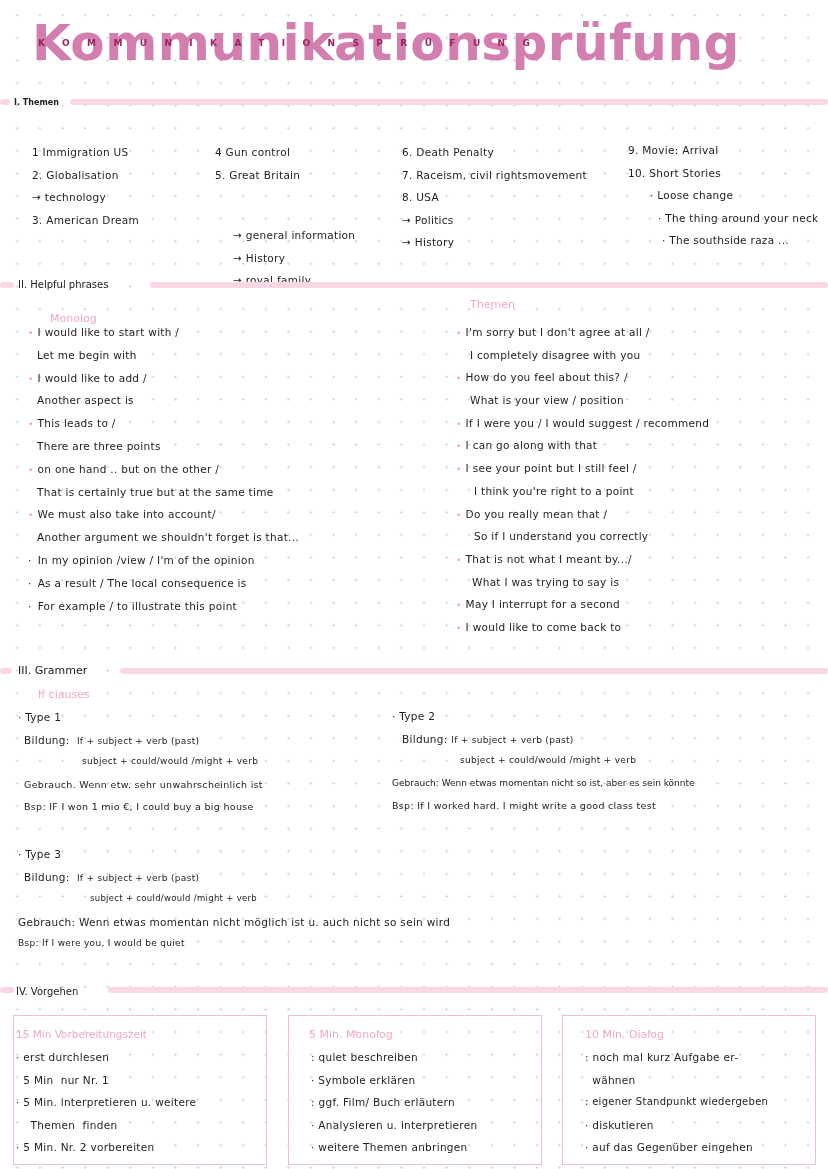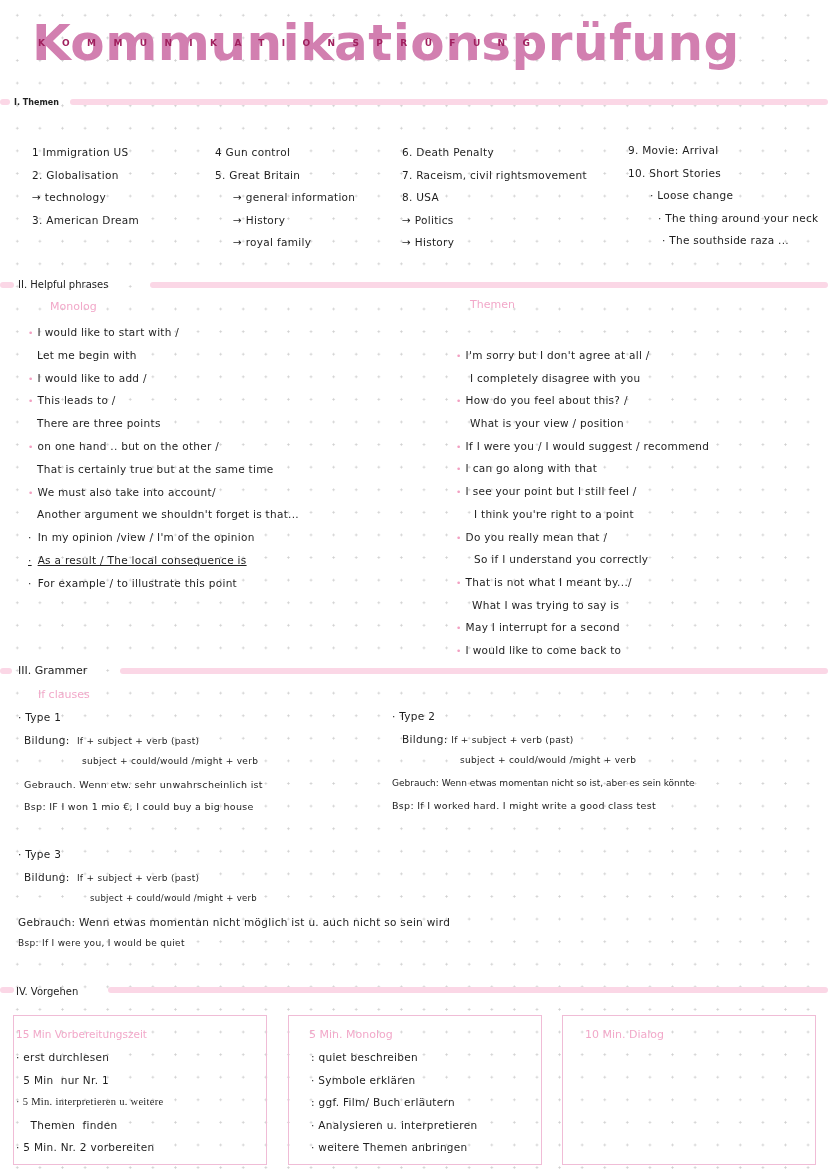--- a/index.html
+++ b/index.html
@@ -50,21 +50,21 @@
 
 <div class="abs" style="left:32px;top:146px;">
   <div class="t" style="height:22.6px;">1  Immigration US</div>
   <div class="t" style="height:22.6px;">2. Globalisation</div>
   <div class="t" style="height:22.6px;">→ technology</div>
   <div class="t" style="height:22.6px;">3. American Dream</div>
 </div>
 <div class="abs" style="left:215px;top:146px;">
   <div class="t" style="height:22.6px;">4  Gun control</div>
   <div class="t" style="height:22.6px;">5.  Great Britain</div>
-  <div class="t" style="height:22.6px;padding-left:18px;">→ general information</div>
+  <div class="t" style="height:22.6px;padding-left:18px;margin-top:38px;">→ general information</div>
   <div class="t" style="height:22.6px;padding-left:18px;">→ History</div>
   <div class="t" style="height:22.6px;padding-left:18px;">→ royal family</div>
 </div>
 <div class="abs" style="left:402px;top:146px;">
   <div class="t" style="height:22.6px;">6. Death Penalty</div>
   <div class="t" style="height:22.6px;">7. Raceism, civil rightsmovement</div>
   <div class="t" style="height:22.6px;">8. USA</div>
   <div class="t" style="height:22.6px;">→ Politics</div>
   <div class="t" style="height:22.6px;">→ History</div>
 </div>
@@ -73,40 +73,41 @@
   <div class="t" style="height:22.6px;">10.  Short Stories</div>
   <div class="t" style="height:22.6px;padding-left:22px;">· Loose change</div>
   <div class="t" style="height:22.6px;padding-left:30px;">· The thing around your neck</div>
   <div class="t" style="height:22.6px;padding-left:34px;">· The southside raza ...</div>
 </div>
 
 <div class="bar" style="left:0;top:282px;width:14px;"></div>
 <div class="bar" style="left:150px;top:282px;width:678px;"></div>
 <div class="abs sec-label" style="left:18px;top:279px;font-weight:normal;font-size:10px;">II. Helpful phrases</div>
 
-<div class="abs sub" style="left:50px;top:300px;">Monolog</div>
+<div class="abs sub" style="left:50px;top:312px;">Monolog</div>
 <div class="abs sub" style="left:470px;top:298px;">Themen</div>
 
 <div class="abs" style="left:28px;top:326px;">
   <div class="t bullet-pink" style="height:22.8px;">I would like to start with /</div>
   <div class="t" style="height:22.8px;padding-left:9px;">Let me begin with</div>
   <div class="t bullet-pink" style="height:22.8px;">I would like to add /</div>
+  <div class="t" style="height:22.8px;padding-left:9px;">Another aspect is</div>
   <div class="t bullet-pink" style="height:22.8px;">This leads to /</div>
   <div class="t" style="height:22.8px;padding-left:9px;">There are three points</div>
   <div class="t bullet-pink" style="height:22.8px;">on one hand .. but on the other /</div>
   <div class="t" style="height:22.8px;padding-left:9px;">That is certainly true but at the same time</div>
   <div class="t bullet-pink" style="height:22.8px;">We must also take into account/</div>
   <div class="t" style="height:22.8px;padding-left:9px;">Another argument we shouldn't forget is that...</div>
   <div class="t" style="height:22.8px;"><span style="margin-right:6px;">·</span><span>In my opinion /view /  I'm of the opinion</span></div>
-  <div class="t" style="height:22.8px;text-decoration:underline;"><span style="margin-right:6px;">·</span><span>As a result / The local consequence is</span></div>
+  <div class="t" style="height:22.8px;"><span style="margin-right:6px;">·</span><span>As a result / The local consequence is</span></div>
   <div class="t" style="height:22.8px;"><span style="margin-right:6px;">·</span><span>For example / to illustrate this point</span></div>
 </div>
 
 <div class="abs" style="left:456px;top:326px;">
-  <div class="t bullet-pink" style="height:22.7px;margin-top:23px;">I'm sorry  but  I don't agree  at all /</div>
+  <div class="t bullet-pink" style="height:22.7px;">I'm sorry  but  I don't agree  at all /</div>
   <div class="t" style="height:22.7px;padding-left:14px;">I completely  disagree  with  you</div>
   <div class="t bullet-pink" style="height:22.7px;">How do you feel  about this? /</div>
   <div class="t" style="height:22.7px;padding-left:14px;">What  is your  view / position</div>
   <div class="t bullet-pink" style="height:22.7px;">If I were  you / I would suggest / recommend</div>
   <div class="t bullet-pink" style="height:22.7px;">I can go along  with that</div>
   <div class="t bullet-pink" style="height:22.7px;">I see your point  but I still feel /</div>
   <div class="t" style="height:22.7px;padding-left:18px;">I think you're  right  to a point</div>
   <div class="t bullet-pink" style="height:22.7px;">Do you really mean  that /</div>
   <div class="t" style="height:22.7px;padding-left:18px;">So if I understand  you  correctly</div>
   <div class="t bullet-pink" style="height:22.7px;">That  is  not  what  I  meant  by.../</div>
@@ -146,32 +147,39 @@
 
 <div class="bar" style="left:0;top:987px;width:14px;"></div>
 <div class="bar" style="left:108px;top:987px;width:720px;"></div>
 <div class="abs sec-label" style="left:16px;top:986px;font-weight:normal;font-size:10px;">IV. Vorgehen</div>
 
 <div class="box" style="left:13px;top:1015px;width:254px;height:150px;">
   <div class="box-title" style="position:absolute;left:2px;top:12px;font-size:10.5px;">15 Min Vorbereitungszeit</div>
   <div style="position:absolute;left:2px;top:35px;">
     <div class="t" style="height:22.6px;">· erst  durchlesen</div>
     <div class="t" style="height:22.6px;white-space:pre;">  5 Min  nur Nr. 1</div>
-    <div class="t" style="height:22.6px;font-family:Liberation Serif, serif;">· 5 Min. interpretieren u. weitere</div>
+    <div class="t" style="height:22.6px;">· 5 Min. interpretieren u. weitere</div>
     <div class="t" style="height:22.6px;white-space:pre;">    Themen  finden</div>
     <div class="t" style="height:22.6px;">· 5 Min. Nr. 2 vorbereiten</div>
   </div>
 </div>
 
 <div class="box" style="left:288px;top:1015px;width:254px;height:150px;">
   <div class="box-title" style="position:absolute;left:20px;top:12px;">5  Min.   Monolog</div>
   <div style="position:absolute;left:22px;top:35px;">
     <div class="t" style="height:22.6px;">: quiet beschreiben</div>
     <div class="t" style="height:22.6px;">· Symbole erklären</div>
     <div class="t" style="height:22.6px;">: ggf.  Film/ Buch  erläutern</div>
     <div class="t" style="height:22.6px;">· Analysieren u.  interpretieren</div>
     <div class="t" style="height:22.6px;">· weitere  Themen  anbringen</div>
   </div>
 </div>
 
 <div class="box" style="left:562px;top:1015px;width:254px;height:150px;">
   <div class="box-title" style="position:absolute;left:22px;top:12px;">10 Min.  Dialog</div>
+  <div style="position:absolute;left:22px;top:35px;">
+    <div class="t" style="height:22.6px;">: noch mal  kurz  Aufgabe  er-</div>
+    <div class="t" style="height:22.6px;white-space:pre;">  wähnen</div>
+    <div class="t" style="height:22.6px;font-size:10px;">: eigener  Standpunkt  wiedergeben</div>
+    <div class="t" style="height:22.6px;">· diskutieren</div>
+    <div class="t" style="height:22.6px;">· auf  das  Gegenüber  eingehen</div>
+  </div>
 </div>
 
 </body></html>

